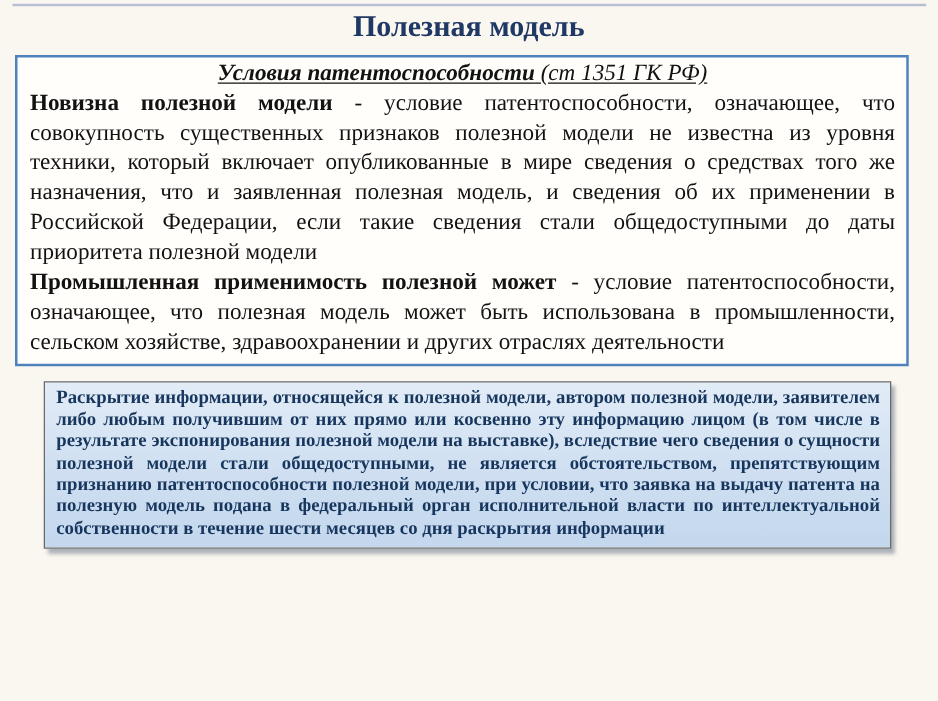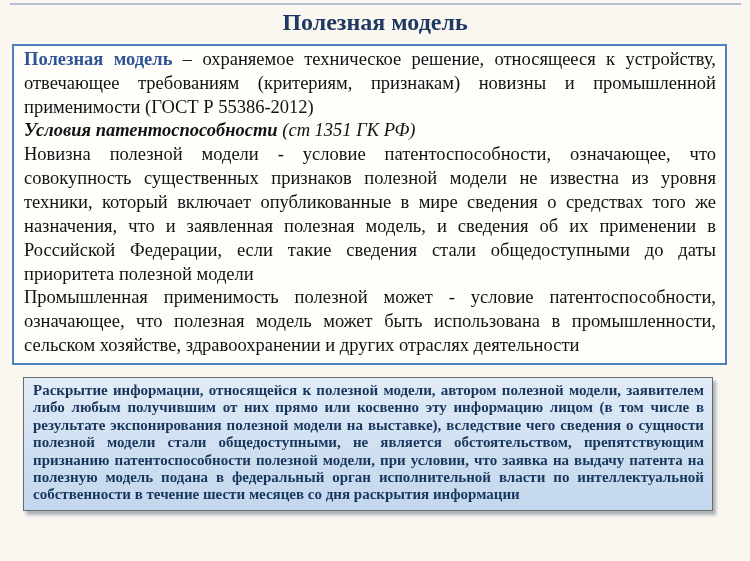--- a/index.html
+++ b/index.html
@@ -30,57 +30,57 @@
     font-size: 18.5px;
     line-height: 1.29;
     color: #121212;
     text-align: justify;
   }
   .lead-blue {
     color: #2f5496;
     font-weight: bold;
   }
   .lead-black {
-    font-weight: normal;
+    font-weight: bold;
     margin-top: 17px;
   }
   .conditions-heading {
-    text-align: left;
+    text-align: center;
+    text-decoration: underline;
     text-underline-offset: 2px;
   }
   .conditions-heading .cond-title {
     font-weight: bold;
     font-style: italic;
   }
   .conditions-heading .cond-ref {
     font-style: italic;
   }
   .disclosure-box {
-    margin: 12px 37px 0 23px;
+    margin: 12px 37px 0 35px;
     border: 1px solid #6a6a6a;
     background: linear-gradient(to bottom, #e2ecf7 0%, #cfdff1 55%, #c3d7ed 100%);
     box-shadow: 3px 4px 3px rgba(110, 122, 140, 0.55);
     padding: 4px 8px 6px 9px;
     font-size: 15px;
     font-weight: bold;
     line-height: 1.16;
     color: #17365d;
     text-align: justify;
   }
 </style>
 </head>
 <body>
 
 <div class="top-rule"></div>
 
 <h1 class="slide-title">Полезная модель</h1>
 
 <div class="definition-box">
 
-  <p><span class="lead-blue">Полезная модель</span><span> – охраняемое техническое решение, относящееся к устройству, отвечающее требованиям (критериям, признакам) новизны и промышленной применимости (ГОСТ Р 55386-2012)</span></p>
 
   <p class="conditions-heading"><span class="cond-title">Условия патентоспособности</span><span class="cond-ref"> (ст 1351 ГК РФ)</span></p>
 
   <p><span class="lead-black">Новизна полезной модели</span><span> - условие патентоспособности, означающее, что совокупность существенных признаков полезной модели не известна из уровня техники, который включает опубликованные в мире сведения о средствах того же назначения, что и заявленная полезная модель, и сведения об их применении в Российской Федерации, если такие сведения стали общедоступными до даты приоритета полезной модели</span></p>
 
   <p><span class="lead-black">Промышленная применимость полезной может</span><span> - условие патентоспособности, означающее, что полезная модель может быть использована в промышленности, сельском хозяйстве, здравоохранении и других отраслях деятельности</span></p>
 
 </div>
 
 <div class="disclosure-box">

